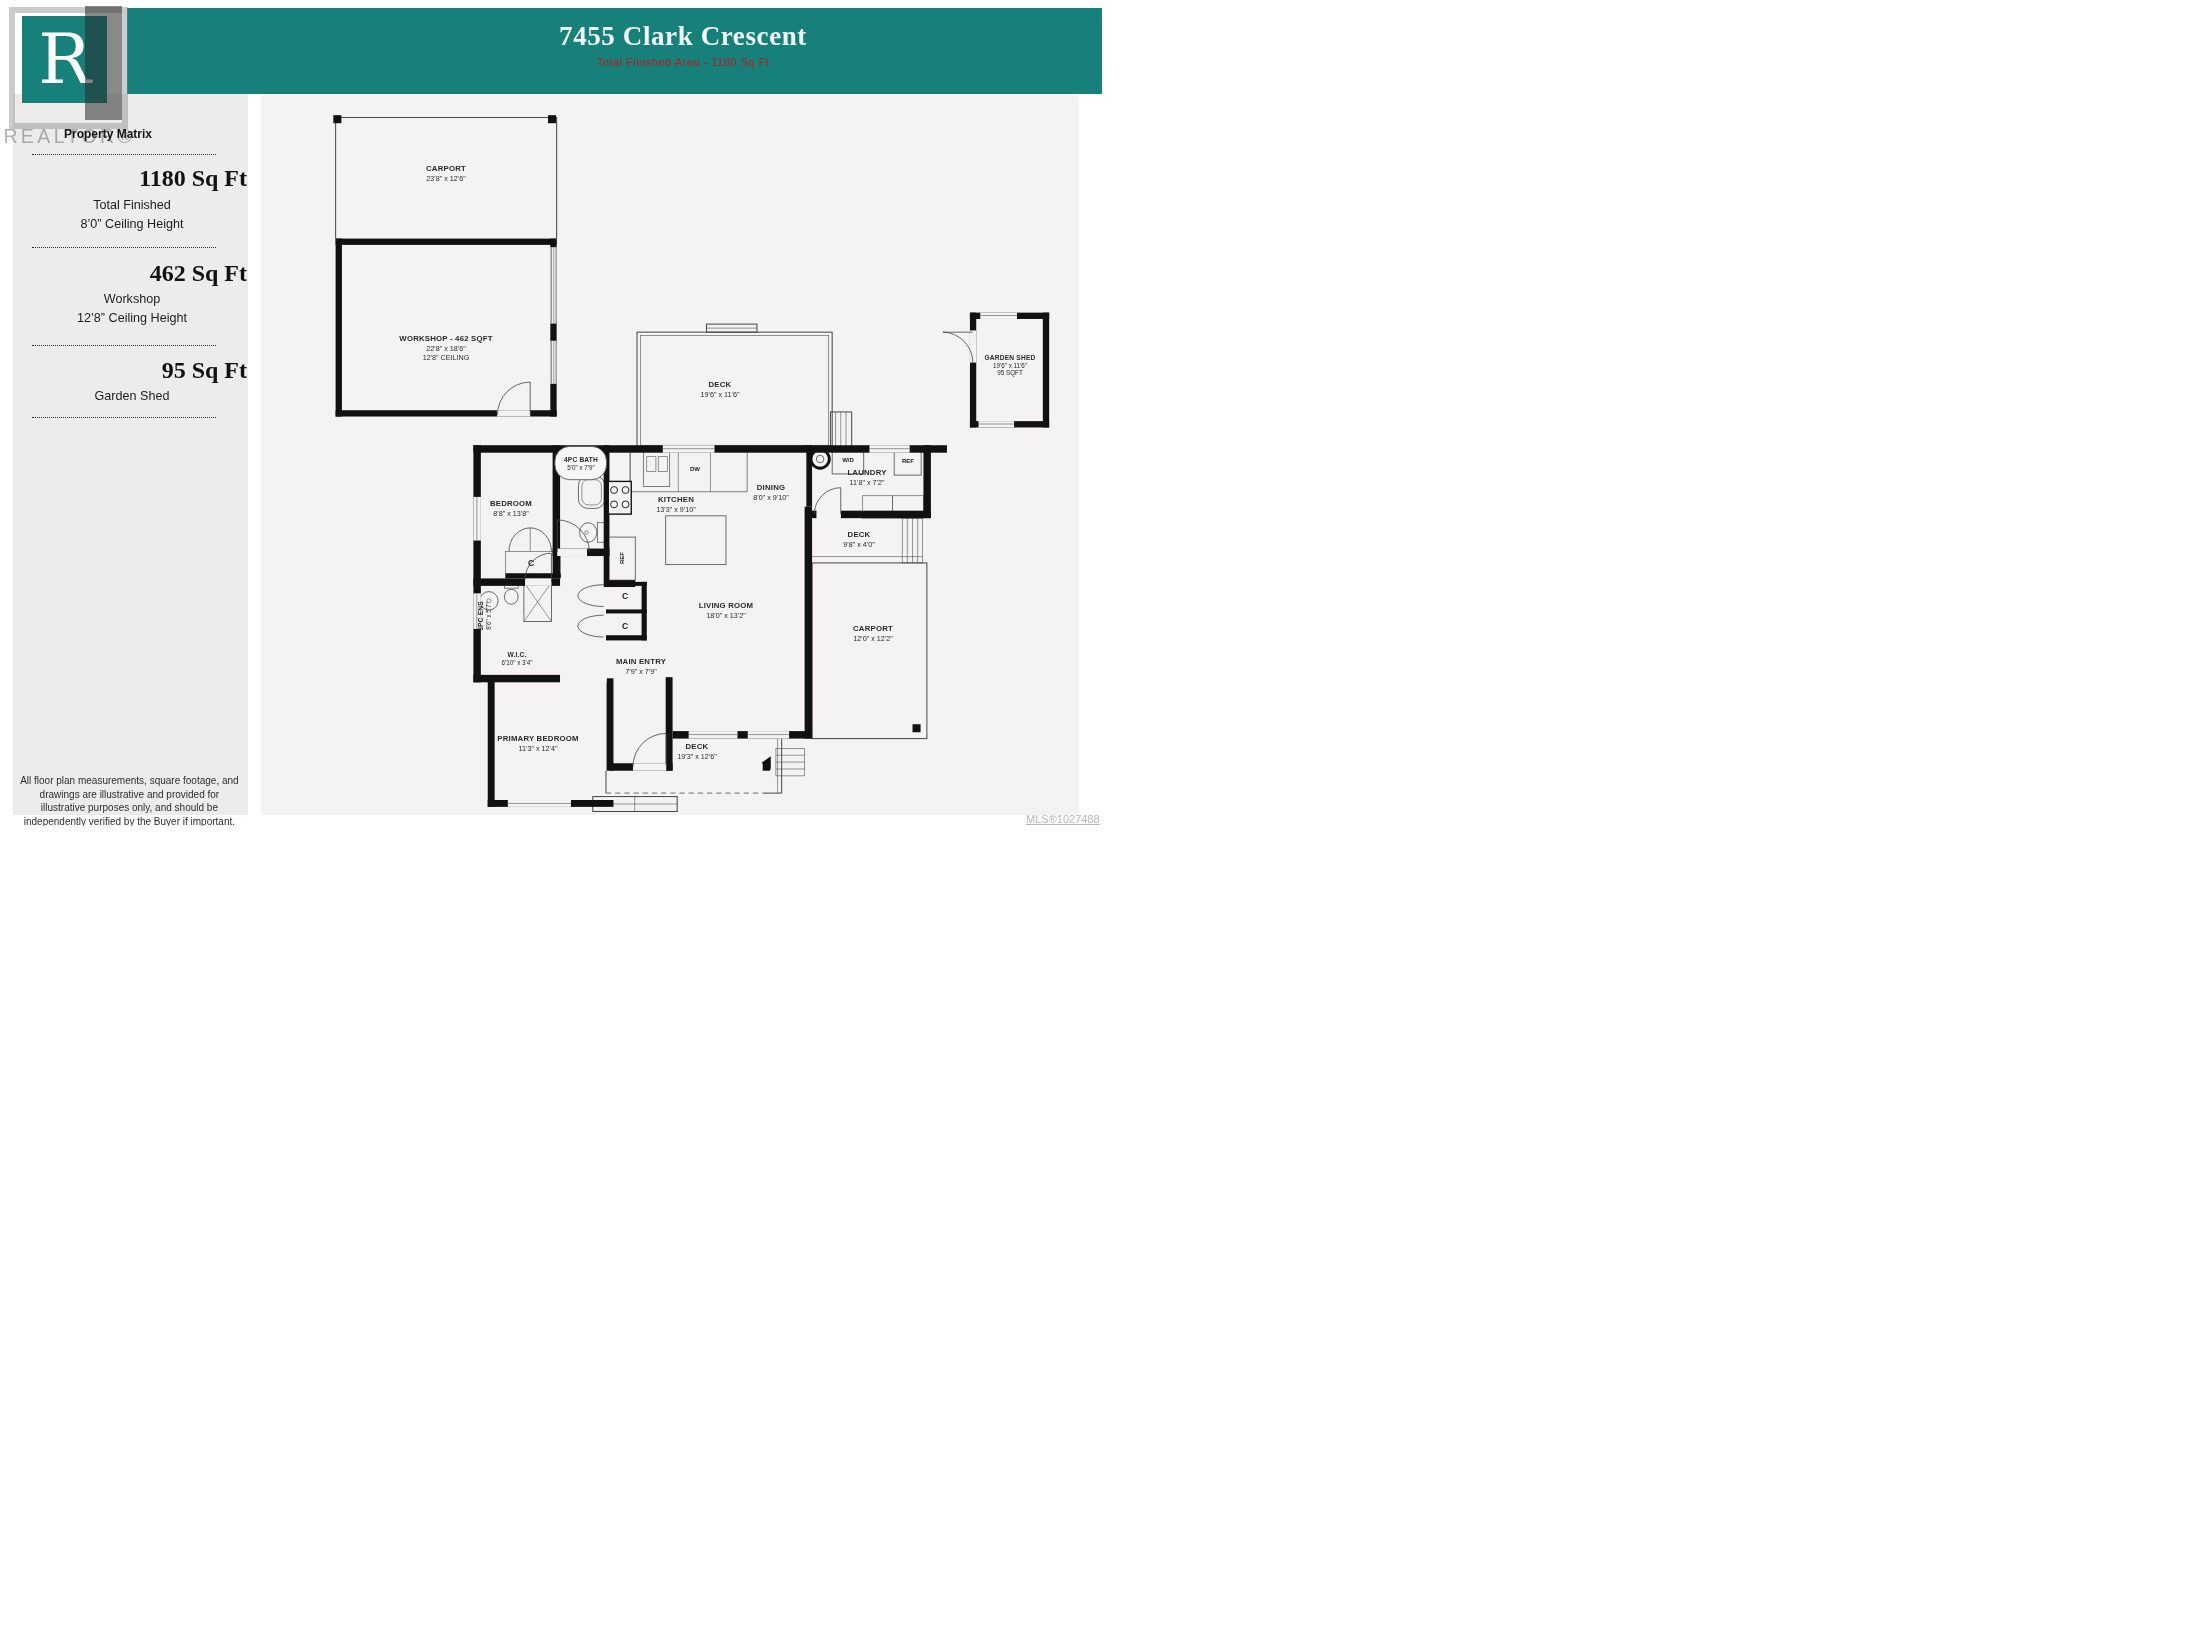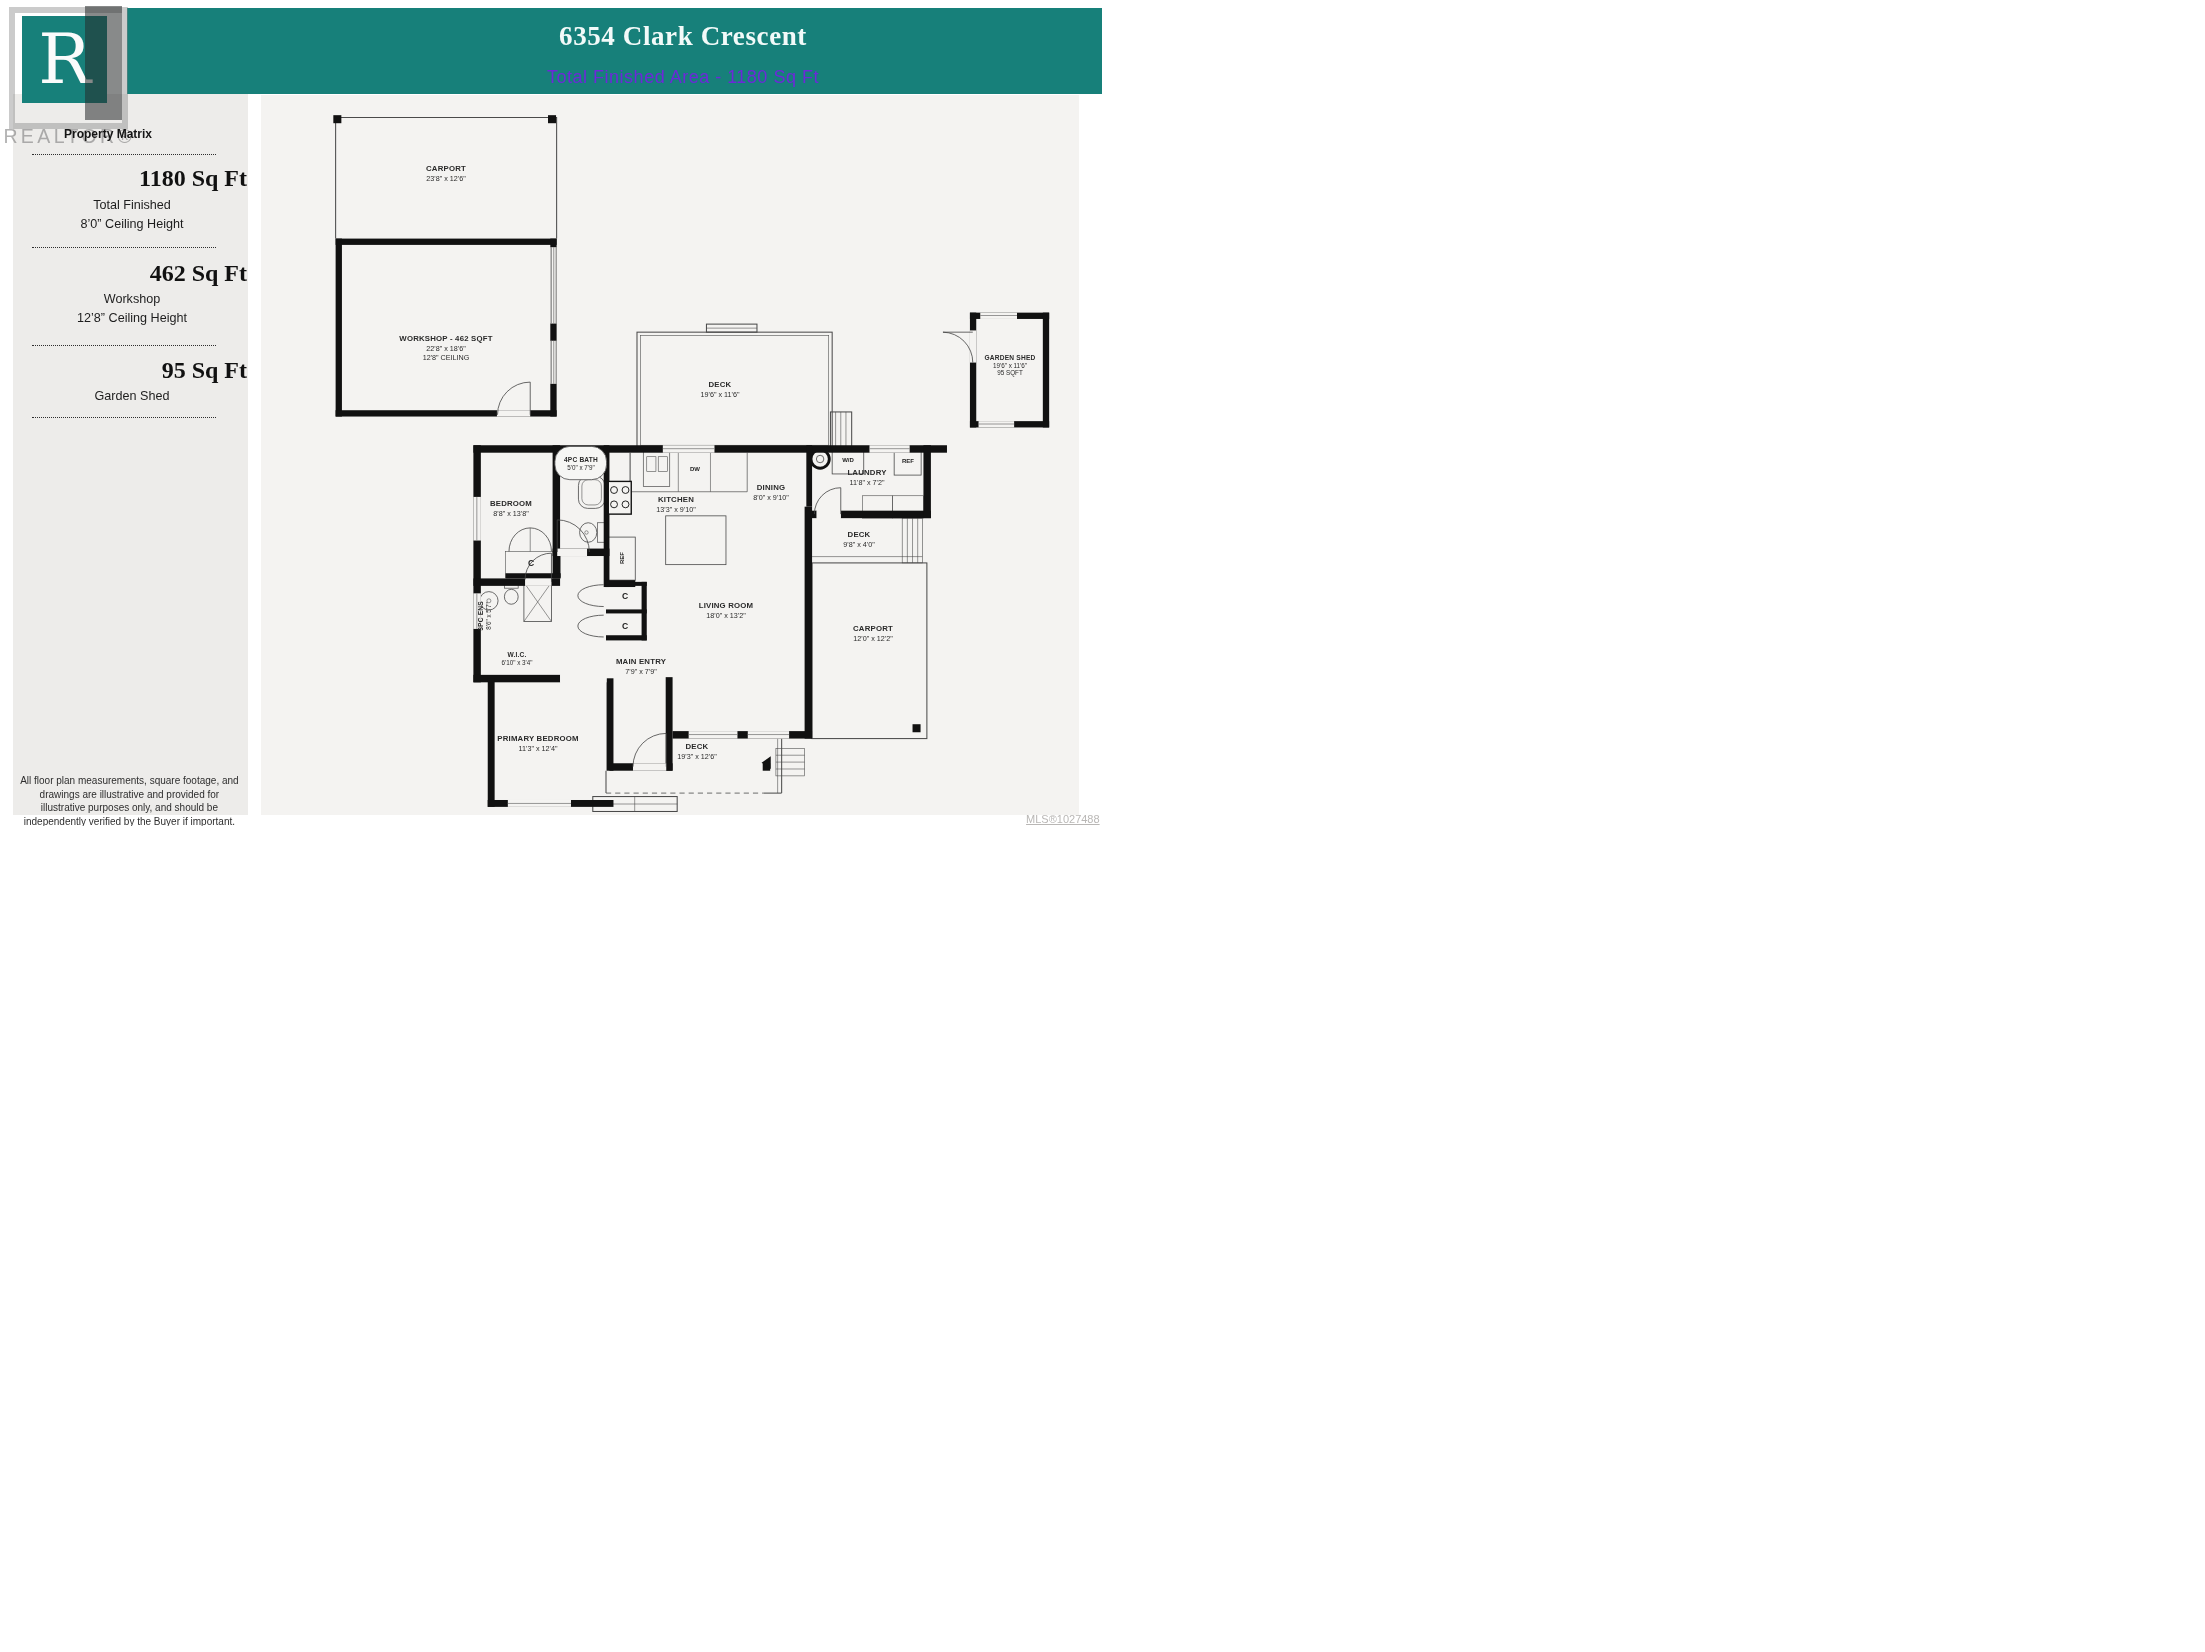--- a/index.html
+++ b/index.html
@@ -3,21 +3,21 @@
 <meta charset="utf-8">
 <style>
   html,body{margin:0;padding:0;background:#ffffff;}
   .page{position:relative;width:1103px;height:826px;background:#ffffff;overflow:hidden;
         font-family:"Liberation Sans", sans-serif;}
   
   .header-band{position:absolute;left:127px;top:8px;width:975px;height:86px;background:#17807a;}
   .header-text{position:absolute;left:195px;top:8px;width:976px;height:86px;text-align:center;color:#f2faf9;}
   .header-title{margin-top:12.6px;font-family:"Liberation Serif","DejaVu Serif",serif;font-weight:bold;
                 font-size:27px;letter-spacing:0.6px;}
-  .header-sub{margin-top:15px;font-size:18px;font-weight:400;letter-spacing:0.5px;color:#6d28d9;}
+  .header-sub{margin-top:4px;font-size:11px;font-weight:400;letter-spacing:0.5px;color:#b91c1c;}
   
   .sidebar{position:absolute;left:12.6px;top:94px;width:235px;height:721px;background:#edecea;}
   .plan-bg{position:absolute;left:261px;top:95px;width:818px;height:720px;background:#f4f3f1;}
   
   .lg-frame{position:absolute;left:8.6px;top:6.9px;width:107px;height:110px;border:6.3px solid rgba(130,130,130,.42);}
   .lg-teal{position:absolute;left:22px;top:16px;width:85px;height:87px;background:#17807a;text-align:center;}
   .lg-r{font-family:"DejaVu Serif","Liberation Serif",serif;font-size:70px;line-height:86px;color:#fbfbfb;}
   .lg-dark{position:absolute;left:85px;top:5.7px;width:37px;height:114px;background:rgba(38,42,42,.55);}
   .lg-realtor{position:absolute;left:3.4px;top:125px;width:149px;font-size:19.5px;font-weight:400;
               letter-spacing:3.4px;color:rgba(115,115,115,.55);}
@@ -40,21 +40,21 @@
   .flabel{position:absolute;transform:translate(-50%,-50%);font-size:6px;font-weight:700;color:#222;}
   svg{position:absolute;left:0;top:0;}
 </style>
 </head>
 <body>
 
 <div class="page">
 
   <div class="header-band"></div>
   <div class="header-text">
-    <div class="header-title">6354 Clark Crescent</div>
+    <div class="header-title">7455 Clark Crescent</div>
     <div class="header-sub">Total Finished Area - 1180 Sq Ft</div>
   </div>
 
   <div class="sidebar"></div>
   <div class="plan-bg"></div>
 
   <div class="lg-frame"></div>
   <div class="lg-teal">
     <div class="lg-r">R</div>
   </div>

